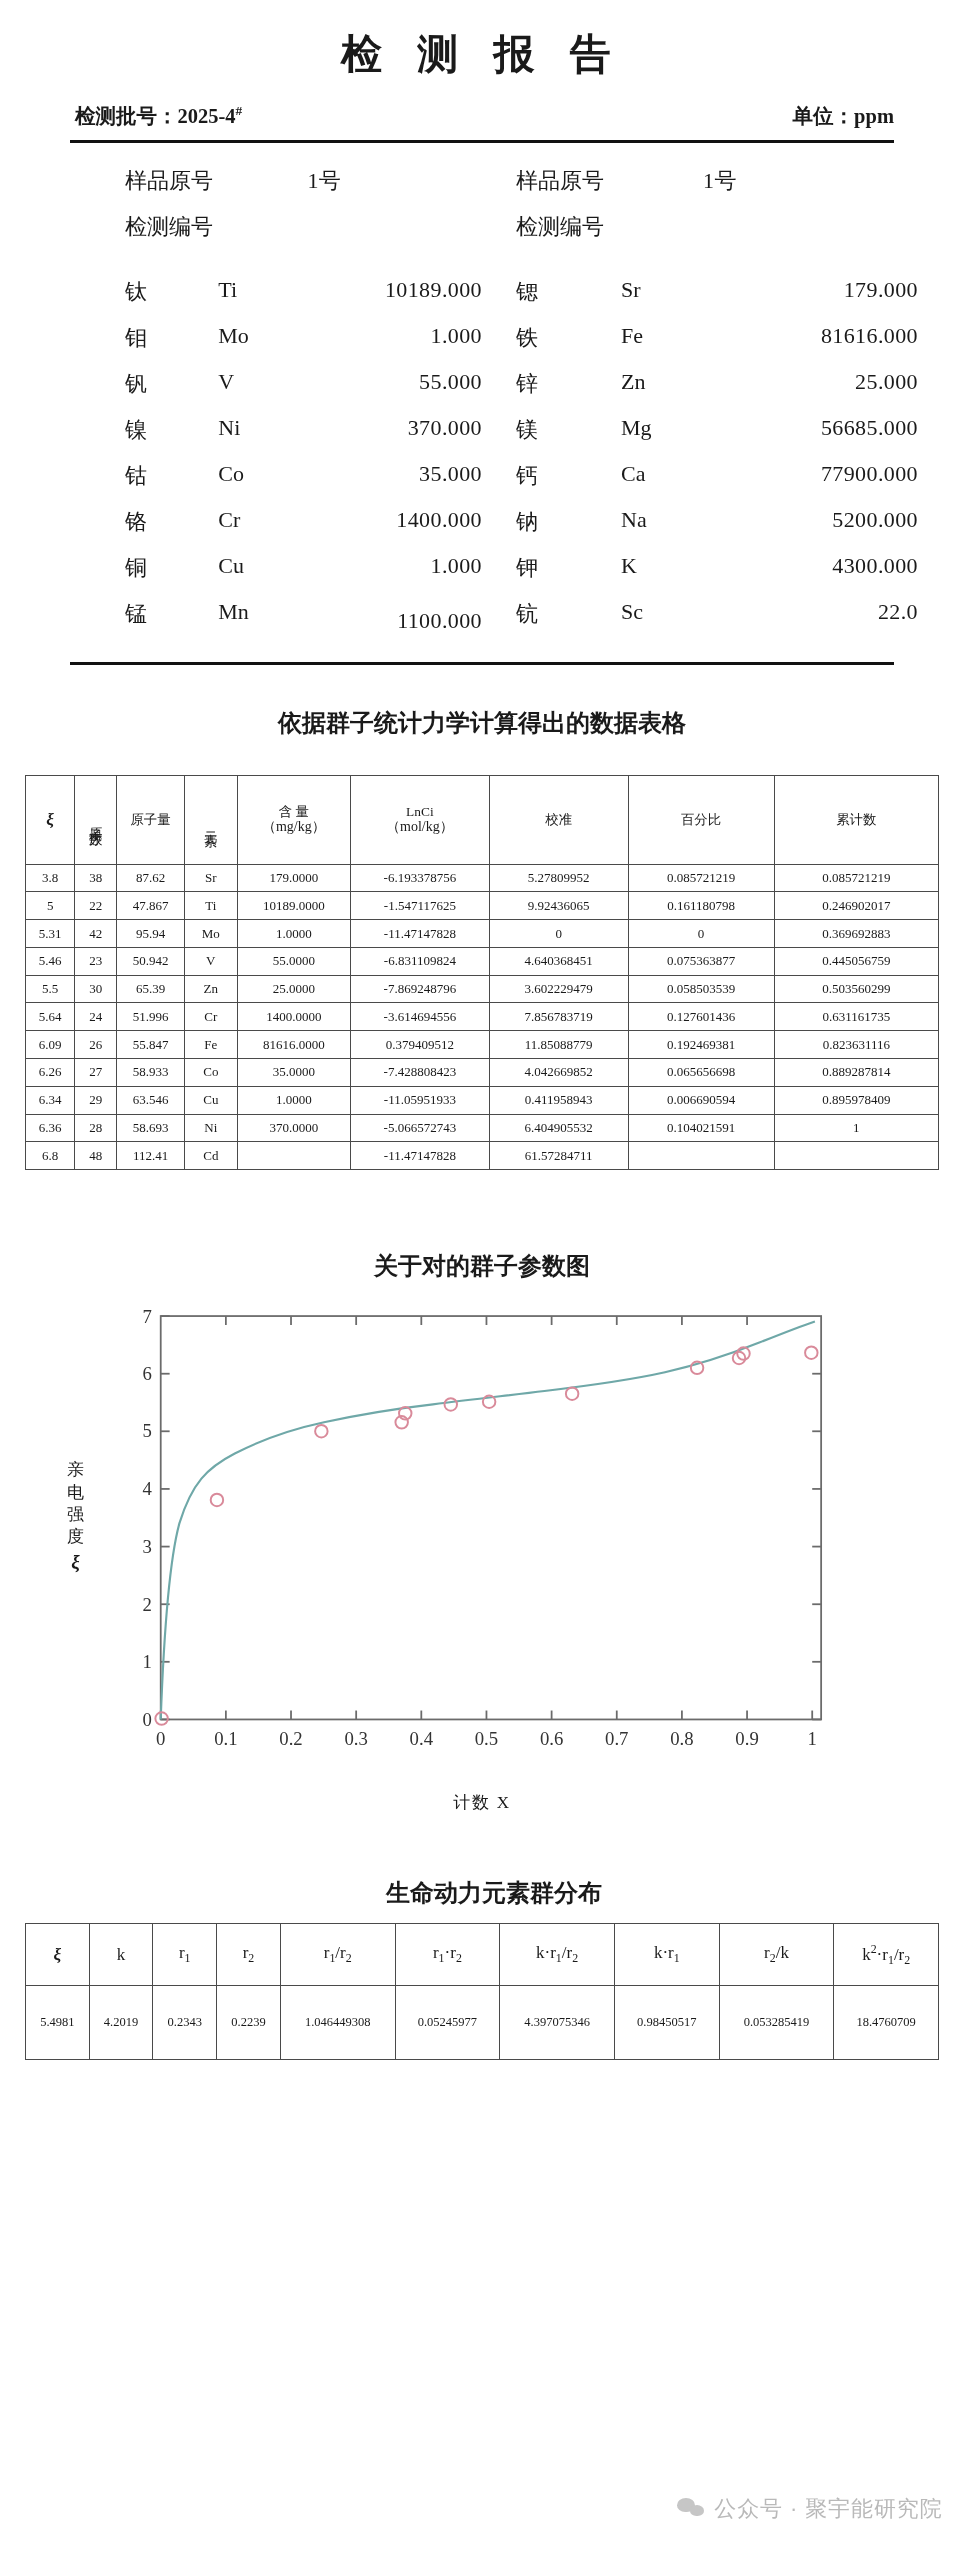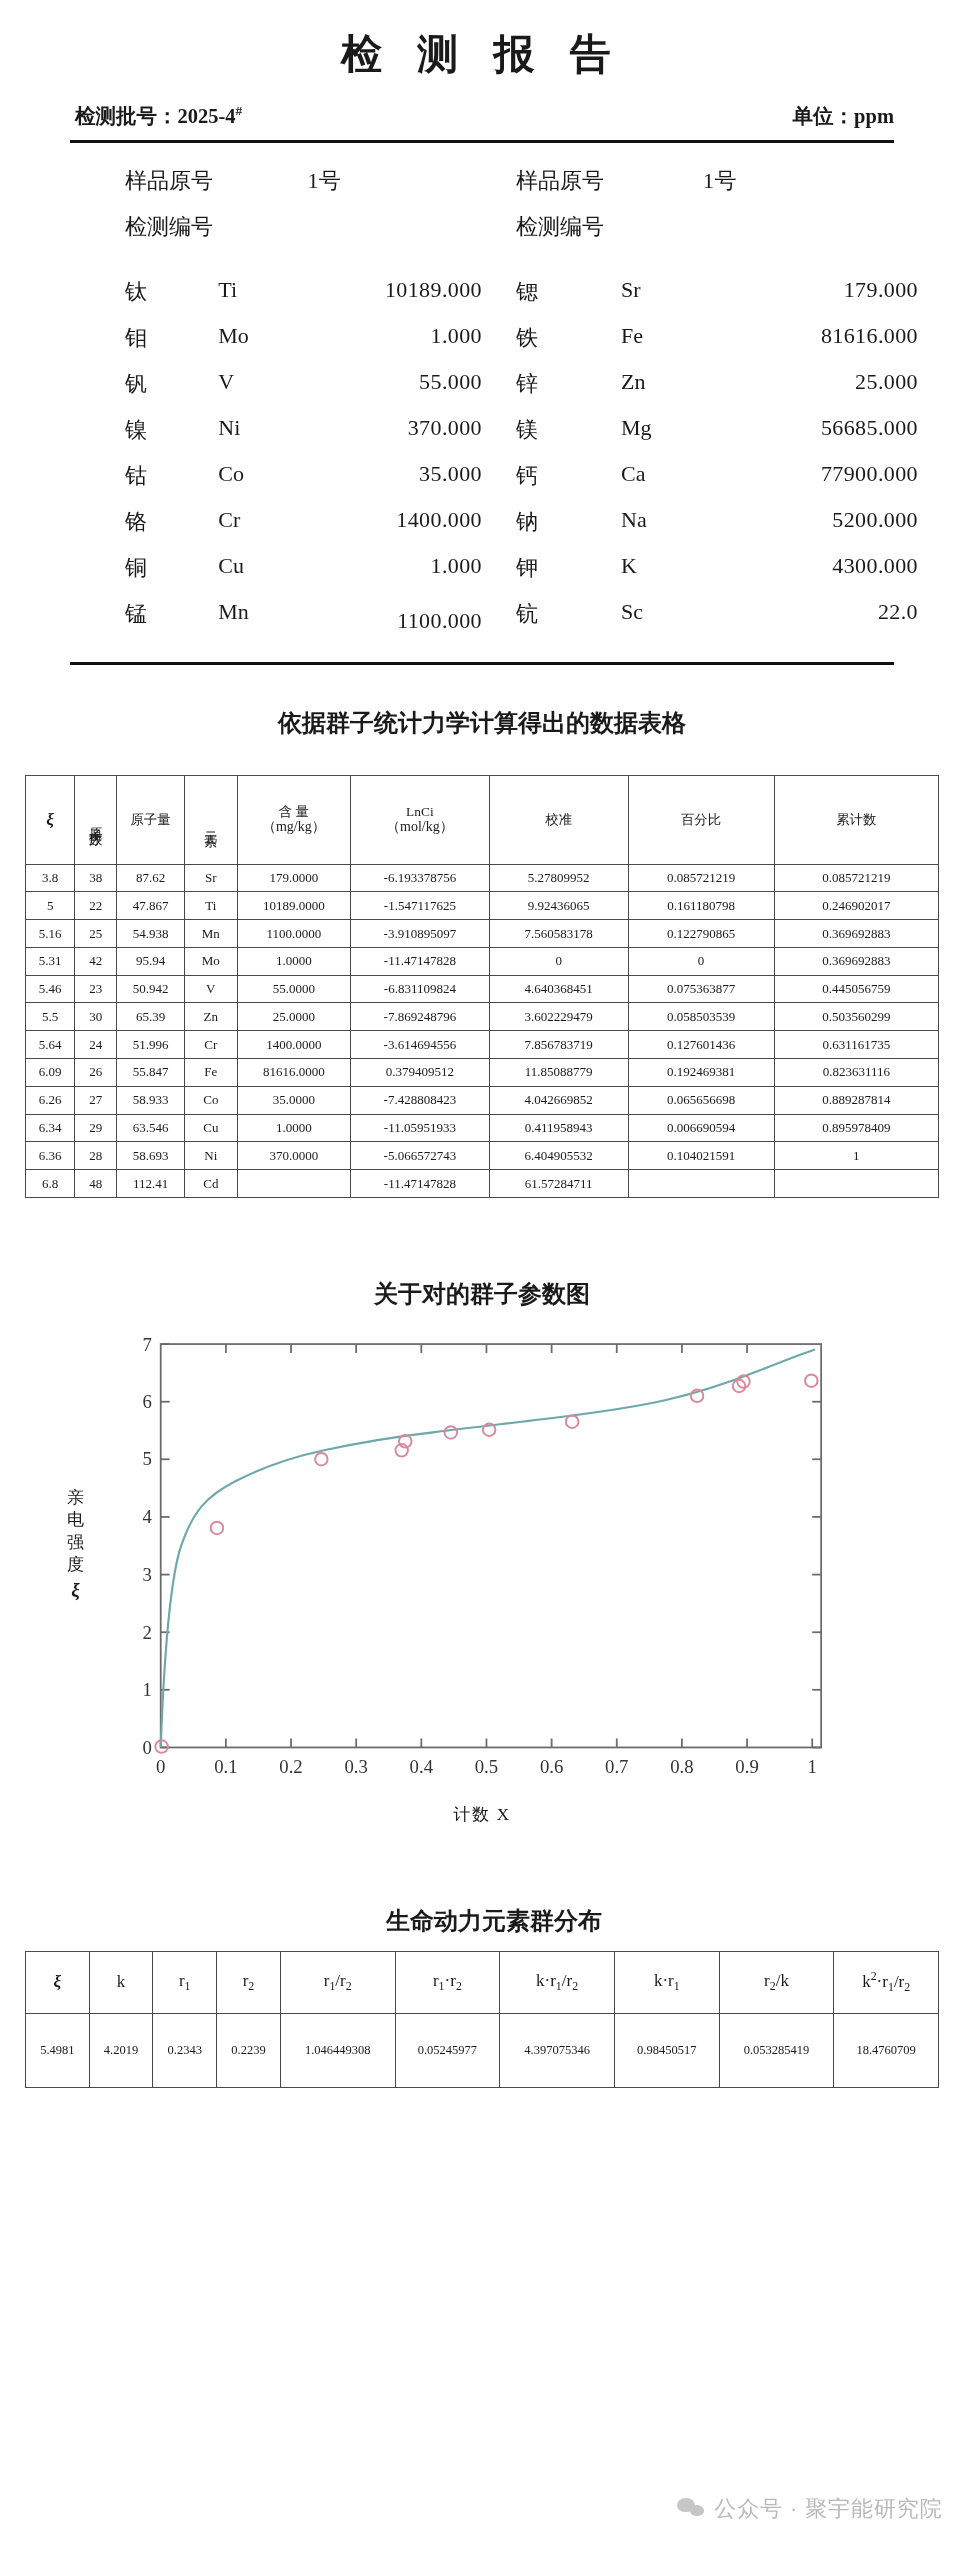--- a/index.html
+++ b/index.html
@@ -130,21 +130,21 @@
     top: 168px;
     width: 41px;
     font-size: 17px;
     line-height: 1.32;
     text-align: center;
   }
   .ylab .xi2 { font-weight: bold; font-style: italic; font-size: 19px; }
   .xlab {
     position: absolute;
     left: 0; right: 0;
-    top: 484px;
+    top: 500px;
     text-align: center;
     font-size: 17px;
     letter-spacing: 1.8px;
   }
   svg.plot { position: absolute; left: 107px; top: 9px; }
 
   
   .bottom-wrap { padding: 0 25px; margin-top: 14.3px; }
   table.bottom {
     width: 100%;
@@ -390,31 +390,20 @@
         <tr>
           <td>5</td>
           <td>22</td>
           <td>47.867</td>
           <td>Ti</td>
           <td>10189.0000</td>
           <td>-1.547117625</td>
           <td>9.92436065</td>
           <td>0.161180798</td>
           <td>0.246902017</td>
-        </tr>
-        <tr>
-          <td>5.16</td>
-          <td>25</td>
-          <td>54.938</td>
-          <td>Mn</td>
-          <td>1100.0000</td>
-          <td>-3.910895097</td>
-          <td>7.560583178</td>
-          <td>0.122790865</td>
-          <td>0.369692883</td>
         </tr>
         <tr>
           <td>5.31</td>
           <td>42</td>
           <td>95.94</td>
           <td>Mo</td>
           <td>1.0000</td>
           <td>-11.47147828</td>
           <td>0</td>
           <td>0</td>

